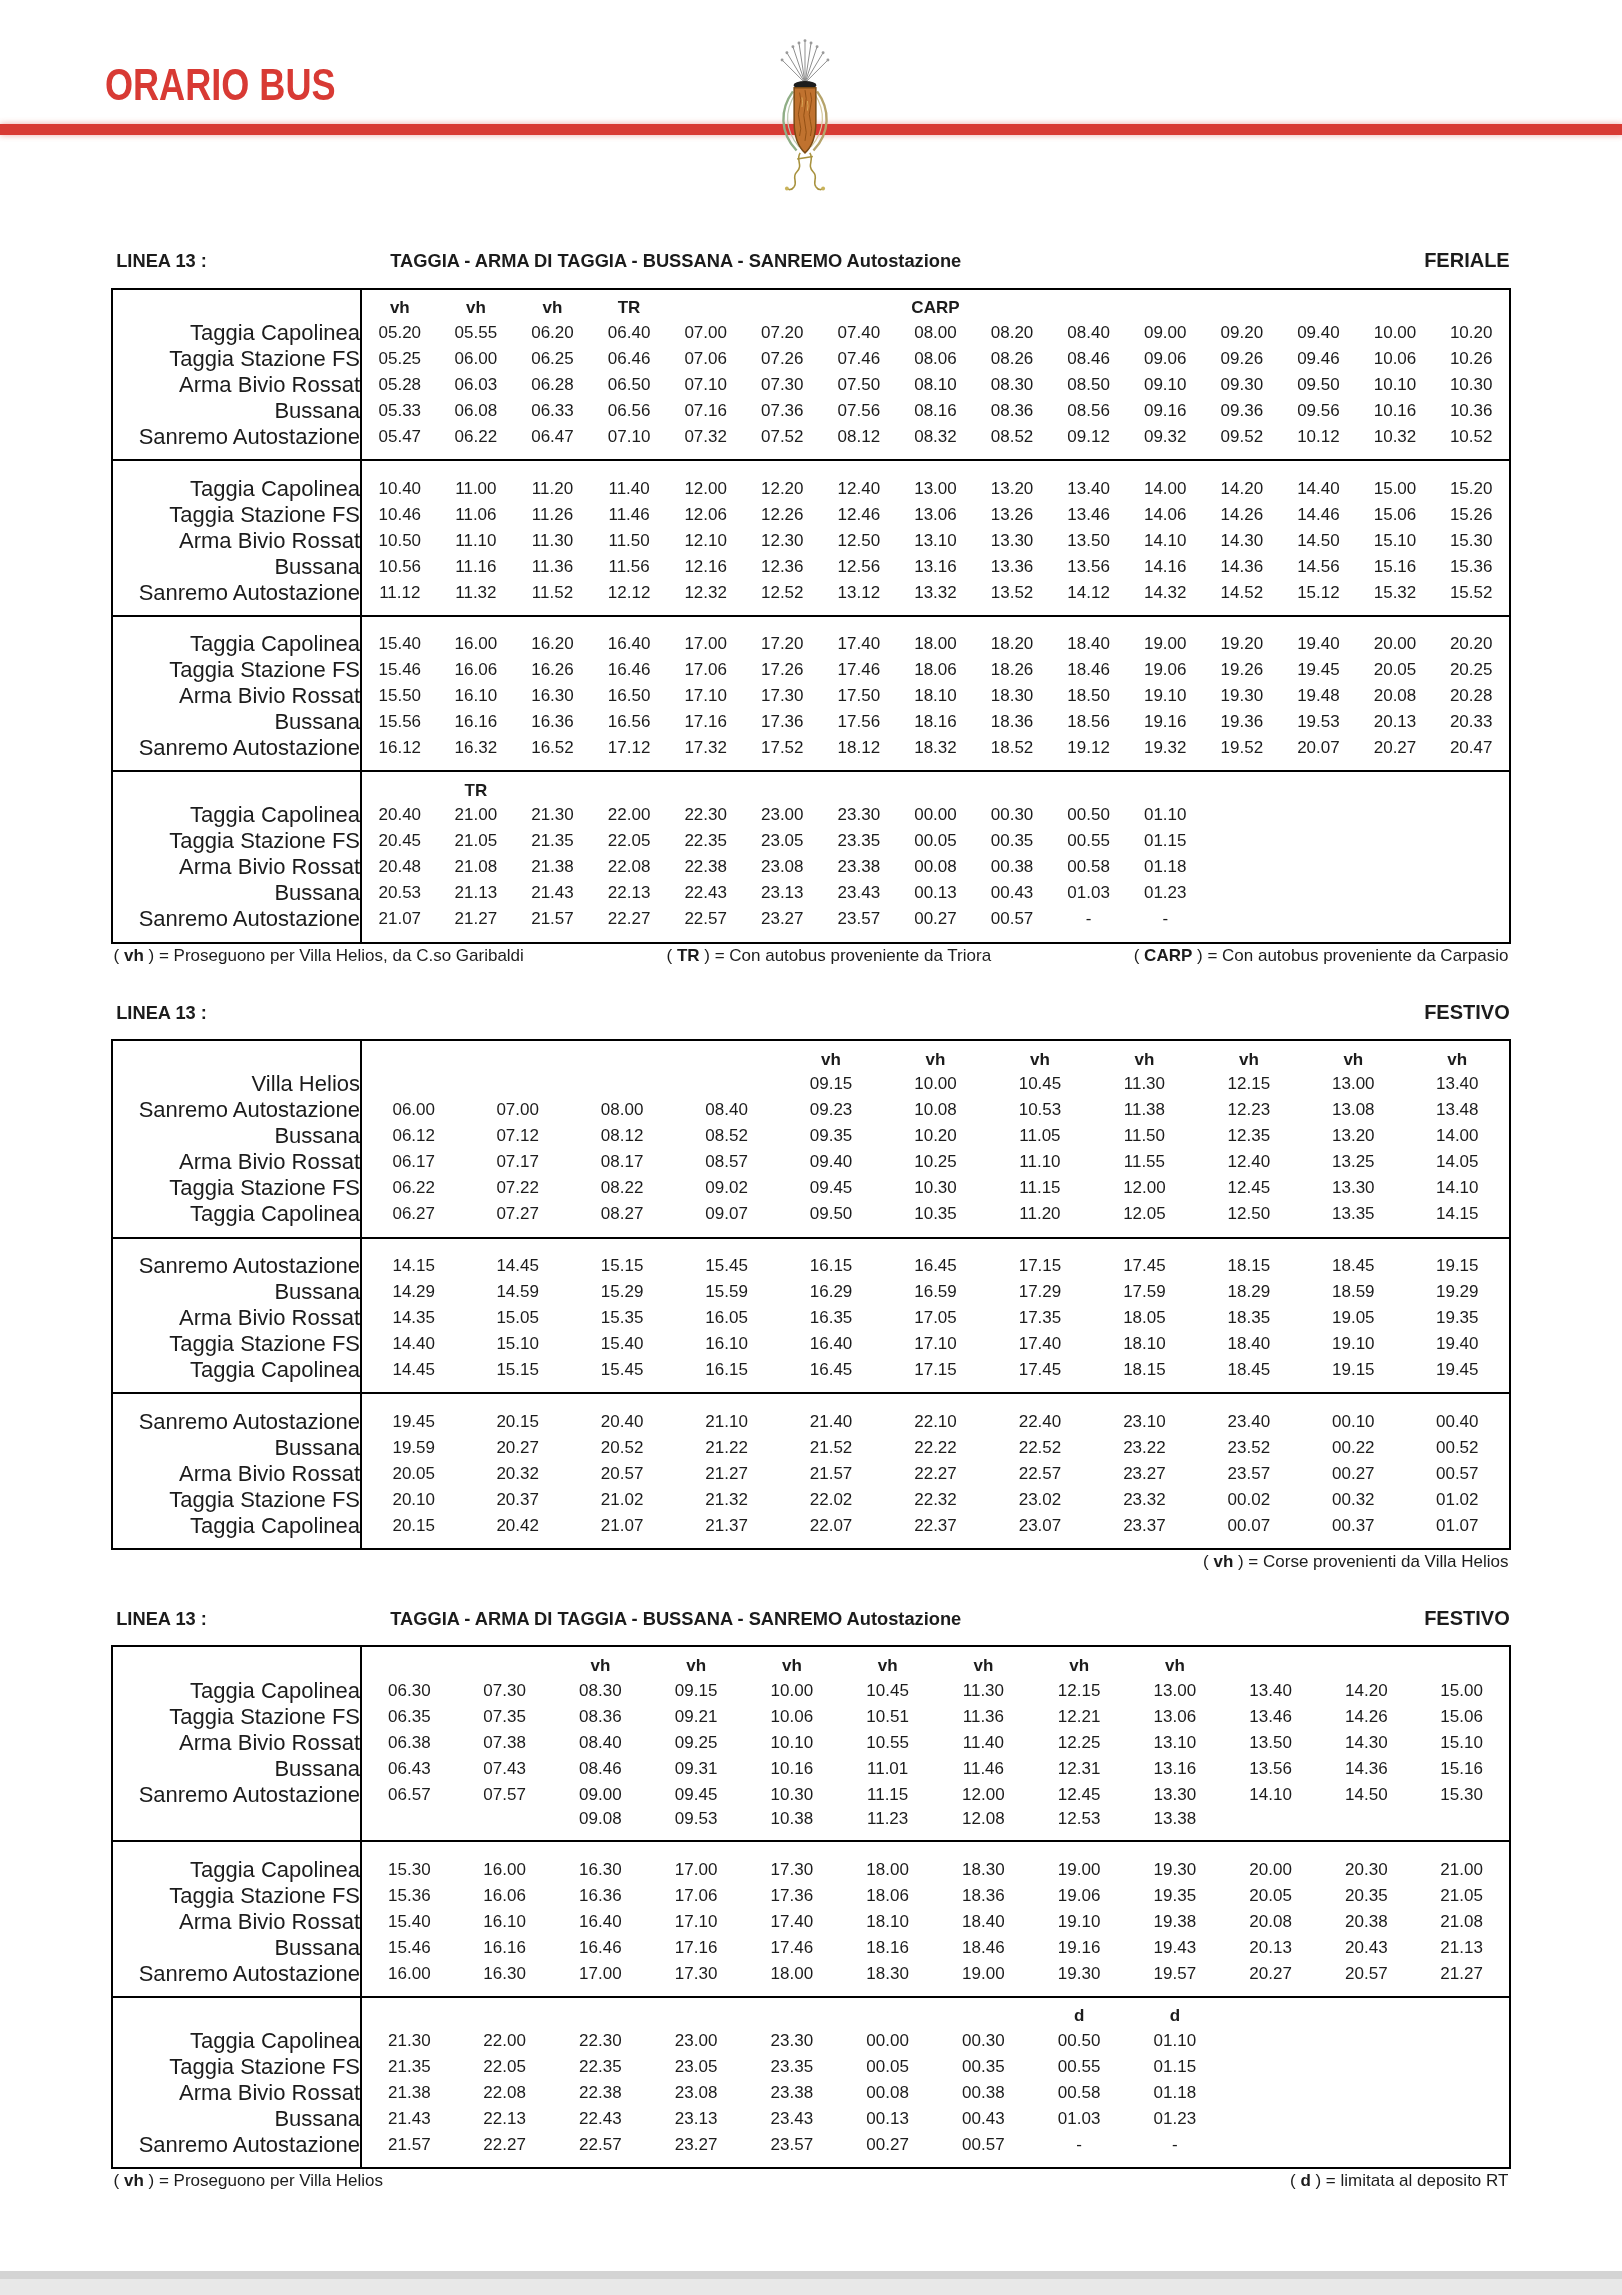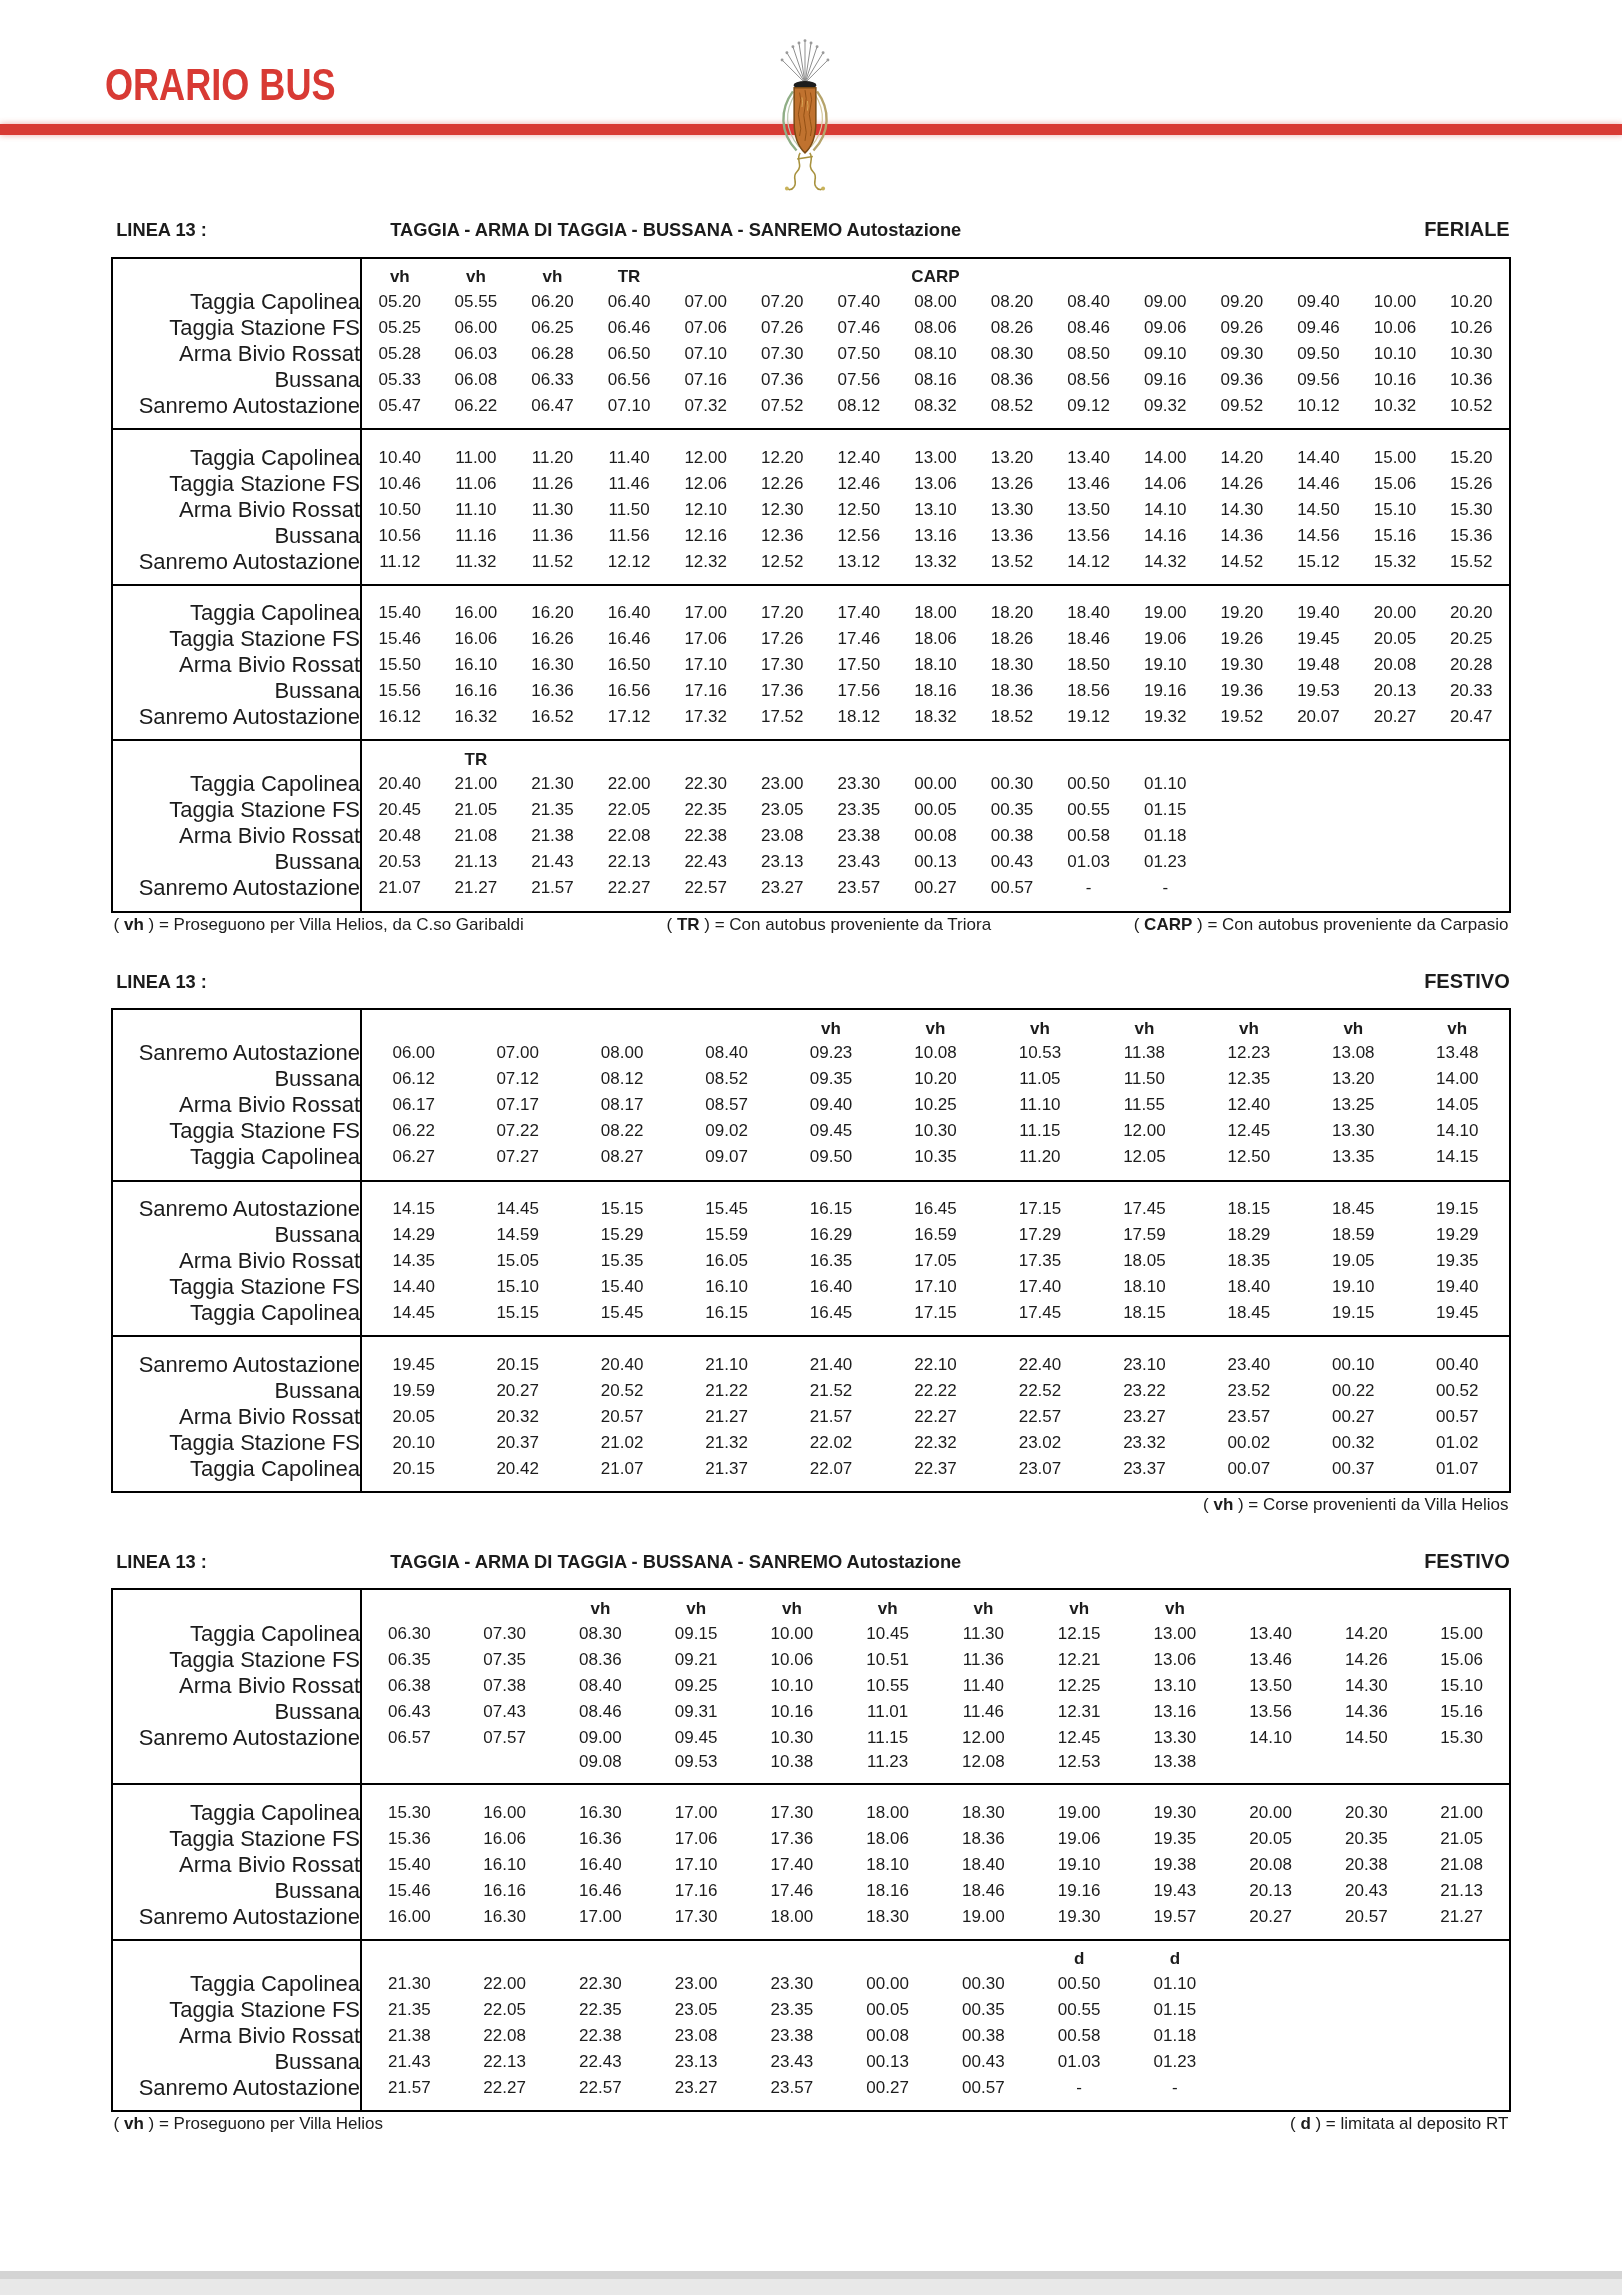--- a/index.html
+++ b/index.html
@@ -8,21 +8,21 @@
 
   
   .page-title{position:absolute;left:105px;top:60px;font-size:44px;font-weight:800;
               color:#d83a34;letter-spacing:0px;transform:scaleX(.82);transform-origin:left center;
               white-space:nowrap;}
   .red-bar{position:absolute;left:0;top:124px;width:100%;height:10.5px;background:#d83a34;
            box-shadow:0 0 6.5px rgba(216,58,52,.45);}
   .crest{position:absolute;left:767px;top:31px;width:76px;height:169px;}
 
   
-  .content{position:absolute;left:111px;top:213px;width:1400px;}
+  .content{position:absolute;left:111px;top:244px;width:1400px;}
   .tt-section{margin-top:0;}
   .tt-section + .tt-section{margin-top:35px;}
 
   .tt-caption{display:flex;align-items:baseline;margin:5.2px 0 15.7px 5.2px;}
   .line-label{width:250px;font-size:18.3px;font-weight:700;}
   .route{flex:1;text-align:left;font-size:18.3px;font-weight:700;margin-left:24px;}
   .service{margin-left:auto;font-size:20px;font-weight:700;padding-right:1.3px;}
 
   table.tt{border-collapse:collapse;width:100%;table-layout:fixed;border:2.6px solid #000;}
   table.tt td{height:23.6px;font-size:17px;text-align:center;vertical-align:middle;padding:0;
@@ -572,20 +572,34 @@
               <td class="marker"></td>
               <td class="marker">vh</td>
               <td class="marker">vh</td>
               <td class="marker">vh</td>
               <td class="marker">vh</td>
               <td class="marker">vh</td>
               <td class="marker">vh</td>
               <td class="marker">vh</td>
             </tr>
             <tr>
+              <td class="lab">Villa Helios</td>
+              <td class="time"></td>
+              <td class="time"></td>
+              <td class="time"></td>
+              <td class="time"></td>
+              <td class="time">09.15</td>
+              <td class="time">10.00</td>
+              <td class="time">10.45</td>
+              <td class="time">11.30</td>
+              <td class="time">12.15</td>
+              <td class="time">13.00</td>
+              <td class="time">13.40</td>
+            </tr>
+            <tr>
               <td class="lab">Sanremo Autostazione</td>
               <td class="time">06.00</td>
               <td class="time">07.00</td>
               <td class="time">08.00</td>
               <td class="time">08.40</td>
               <td class="time">09.23</td>
               <td class="time">10.08</td>
               <td class="time">10.53</td>
               <td class="time">11.38</td>
               <td class="time">12.23</td>

